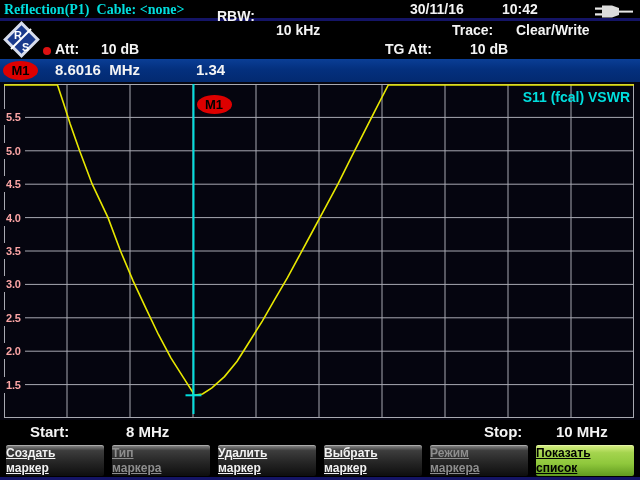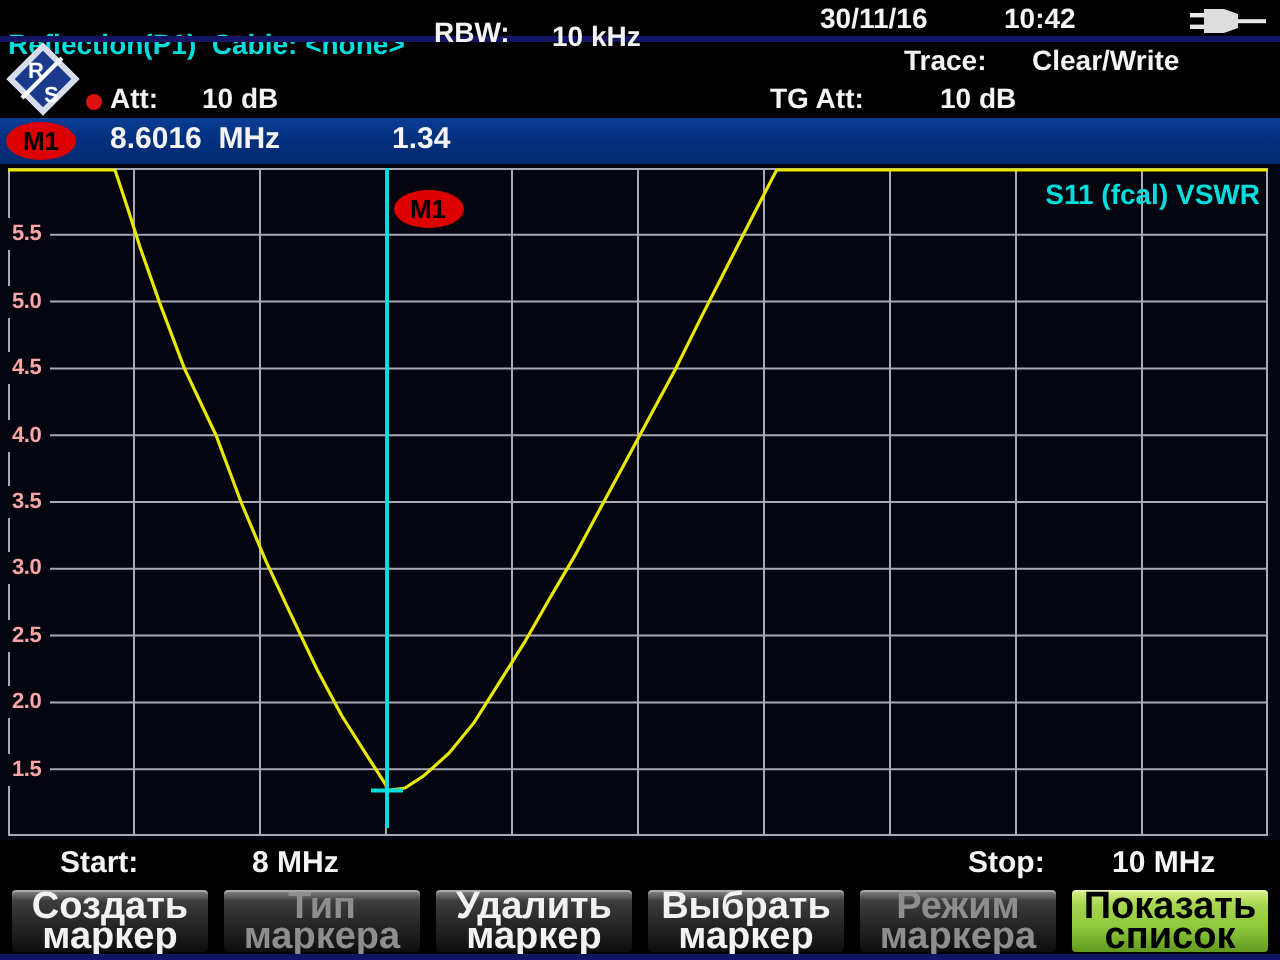--- a/index.html
+++ b/index.html
@@ -7,27 +7,27 @@
   .screen {
     position:relative; width:640px; height:480px; background:#000;
     overflow:hidden; font-weight:bold; -webkit-font-smoothing:antialiased;
   }
   .abs { position:absolute; }
   .txt-cyan { color:#00dede; }
   .txt-white { color:#f4f4f4; }
   .fs14 { font-size:14px; line-height:17px; }
 
   
-  .title-row { top:14px; left:4px; white-space:pre; }
+  .title-row { top:1px; left:4px; white-space:pre;font-family:Liberation Serif, serif; }
   .date { top:1px; left:410px; }
   .time { top:1px; left:502px; }
   .plug { top:4px; left:595px; width:38px; height:13px; }
   .separator-top { top:18px; left:0; width:640px; height:3px; background:#141466; }
   .rbw-label { top:8px; left:217px; }
-  .rbw-value { top:10px; left:276px; }
+  .rbw-value { top:22px; left:276px; }
   .trace-label { top:22px; left:452px; }
   .trace-value { top:22px; left:516px; }
   .att-dot { top:47px; left:43px; width:8px; height:8px; border-radius:50%; background:#dd1111; }
   .att-label { top:41px; left:55px; }
   .att-value { top:41px; left:101px; }
   .tgatt-label { top:41px; left:385px; }
   .tgatt-value { top:41px; left:470px; }
   .logo { top:20px; left:2px; width:39px; height:39px; }
 
   
@@ -63,23 +63,23 @@
 
   
   .softkeys {
     top:444px; left:0; width:640px; height:33px;
     display:flex; gap:6px; padding:0 5px;
   }
   .softkey {
     flex:1 1 0; height:33px; border:1px solid #000; border-radius:3px;
     background:linear-gradient(180deg,#8c8c8c 0%,#3d3d3d 18%,#262626 55%,#0e0e0e 100%);
     box-shadow:inset 0 1px 0 #aaa;
-    color:#f2f2f2; font-family:"Liberation Sans",sans-serif; font-size:19px;
-    font-weight:bold; line-height:15px; white-space:pre-line; text-align:center;
-    padding-top:1px; cursor:pointer;
+    color:#f2f2f2; font-family:"Liberation Sans",sans-serif; font-size:12px;
+    font-weight:bold; line-height:15px; white-space:pre-line; text-align:left;
+    padding-top:1px; cursor:pointer;text-decoration:underline;
   }
   .softkey.disabled { color:#8e8e8e; }
   .softkey.active {
     background:linear-gradient(180deg,#d9ef85 0%,#a4d44e 25%,#8fc83c 60%,#619a1f 100%);
     box-shadow:inset 0 1px 0 #e4f4a8; color:#000;
   }
   .separator-bottom { top:477px; left:0; width:640px; height:3px; background:#141466; }
 </style>
 </head>
 <body>

